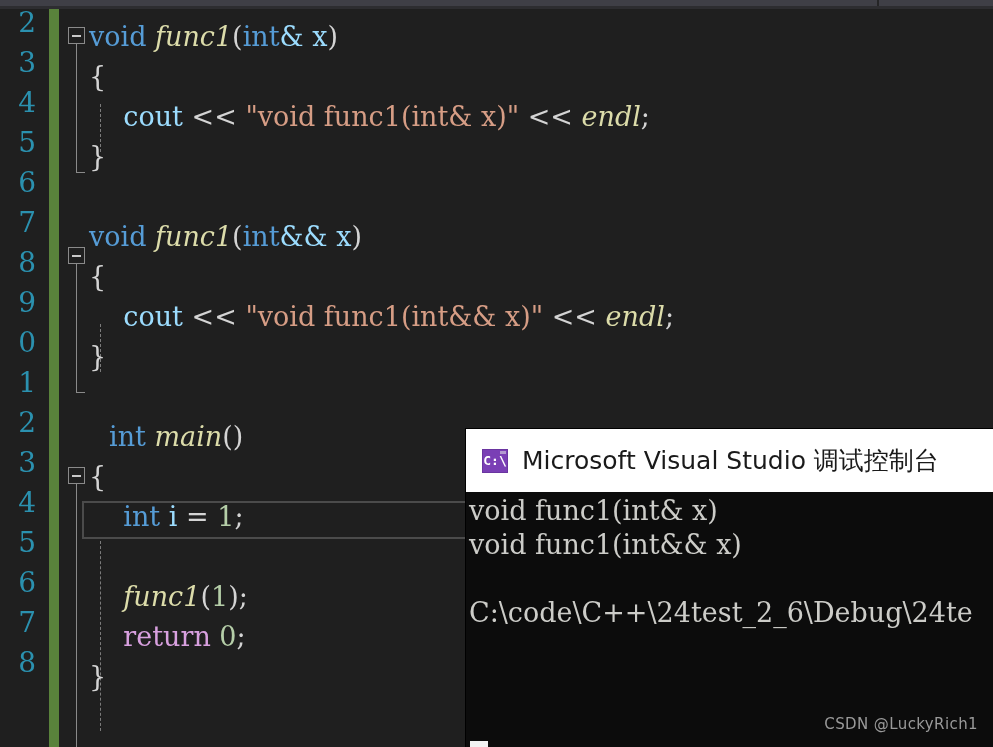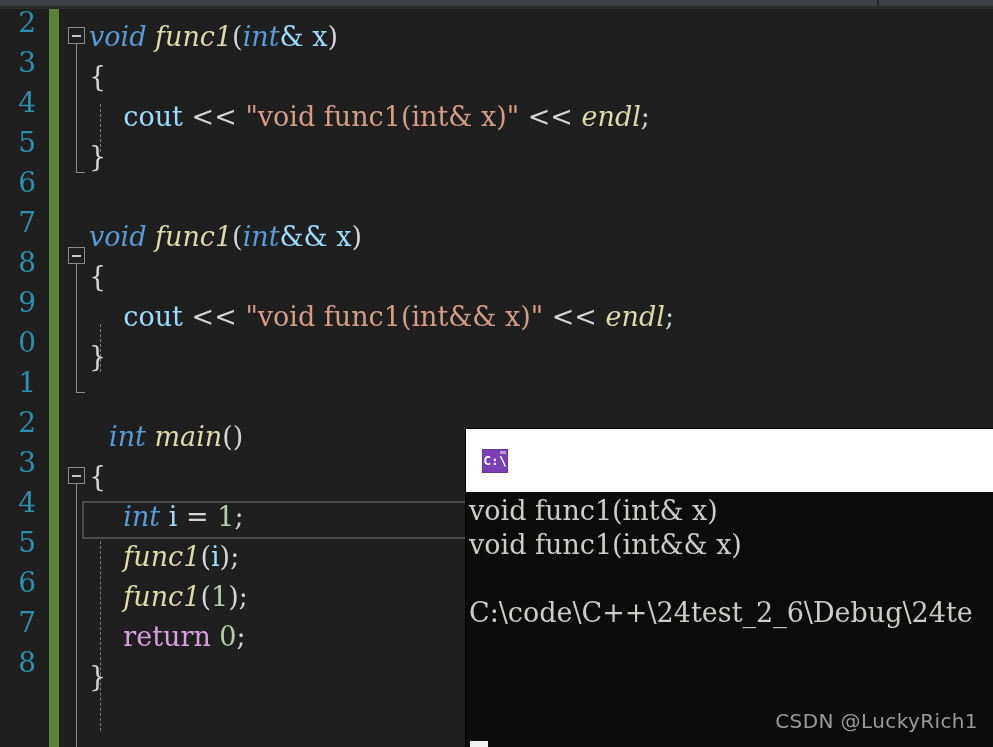--- a/index.html
+++ b/index.html
@@ -84,21 +84,21 @@
     left: 0;
     height: 40px;
     line-height: 40px;
     white-space: pre;
     font-family: "DejaVu Serif", "Liberation Serif", serif;
     font-size: 27px;
     color: #dcdcdc;
   }
 
   
-  .kw      { color: #569cd6; font-style: italic; }   
+  .kw      { color: #569cd6; }   
   .fn      { color: #dcdcaa; font-style: italic; }   
   .pln     { color: #d4d4d4; }   
   .idn     { color: #9cdcfe; }   
   .str     { color: #d69d85; }   
   .num     { color: #b5cea8; }   
   .ctl     { color: #d8a0df; }   
   .op      { color: #d4d4d4; }
 
   
   .fold {
@@ -220,21 +220,21 @@
     width: 18px; height: 8px;
     background: #f2f2f2;
   }
 
   
   .watermark {
     position: absolute;
     right: 15px; bottom: 14px;
     color: #9a9a9a;
     font-family: "DejaVu Sans", "Liberation Sans", sans-serif;
-    font-size: 20px;
+    font-size: 15px;
     letter-spacing: .4px;
   }
 </style>
 </head>
 <body>
 
 <div id="root">
 
   <div class="top-strip"></div>
   <div class="top-strip-seam"></div>
@@ -286,30 +286,30 @@
         <div class="line" style="top: 128px; left: 30px;"><span class="pln">}</span></div>
         <div class="line" style="top: 168px; left: 30px;"><span class="pln"></span></div>
         <div class="line" style="top: 208px; left: 30px;"><span class="kw">void</span><span class="pln"> </span><span class="fn">func1</span><span class="pln">(</span><span class="kw">int</span><span class="idn">&amp;&amp;</span><span class="pln"> </span><span class="idn">x</span><span class="pln">)</span></div>
         <div class="line" style="top: 248px; left: 30px;"><span class="pln">{</span></div>
         <div class="line" style="top: 288px; left: 30px;"><span class="pln">    </span><span class="idn">cout</span><span class="pln"> </span><span class="op">&lt;&lt;</span><span class="pln"> </span><span class="str">"void func1(int&amp;&amp; x)"</span><span class="pln"> </span><span class="op">&lt;&lt;</span><span class="pln"> </span><span class="fn">endl</span><span class="pln">;</span></div>
         <div class="line" style="top: 328px; left: 30px;"><span class="pln">}</span></div>
         <div class="line" style="top: 368px; left: 30px;"><span class="pln"></span></div>
         <div class="line" style="top: 408px; left: 30px; margin-left: 20px;"><span class="kw">int</span><span class="pln"> </span><span class="fn">main</span><span class="pln">()</span></div>
         <div class="line" style="top: 448px; left: 30px;"><span class="pln">{</span></div>
         <div class="line" style="top: 488px; left: 30px;"><span class="pln">    </span><span class="kw">int</span><span class="pln"> </span><span class="idn">i</span><span class="pln"> </span><span class="op">=</span><span class="pln"> </span><span class="num">1</span><span class="pln">;</span></div>
-        <div class="line" style="top: 528px; left: 30px;"><span class="pln">    </span><span class="fn">func1</span><span class="pln">(</span><span class="idn">i</span><span class="pln">);</span></div>
         <div class="line" style="top: 568px; left: 30px;"><span class="pln">    </span><span class="fn">func1</span><span class="pln">(</span><span class="num">1</span><span class="pln">);</span></div>
         <div class="line" style="top: 608px; left: 30px;"><span class="pln">    </span><span class="ctl">return</span><span class="pln"> </span><span class="num">0</span><span class="pln">;</span></div>
         <div class="line" style="top: 648px; left: 30px;"><span class="pln">}</span></div>
       </div>
   </div>
 
   <div class="console-win">
     <div class="console-title">
       <div class="console-icon">C:\</div>
+      <div class="console-title-text">Microsoft Visual Studio 调试控制台</div>
     </div>
     <div class="console-left-edge"></div>
     <div class="console-body" id="console-body">
       <div class="console-cursor"></div>
     <div class="cline" style="top: 2px;">void func1(int&amp; x)</div>
         <div class="cline" style="top: 36px;">void func1(int&amp;&amp; x)</div>
         <div class="cline" style="top: 70px;"></div>
         <div class="cline" style="top: 104px;">C:\code\C++\24test_2_6\Debug\24te</div>
       </div>
   </div>

